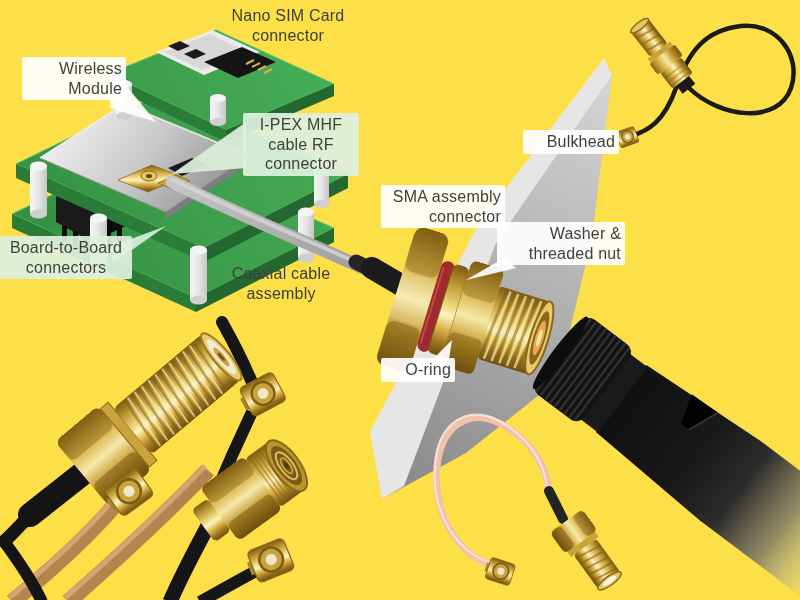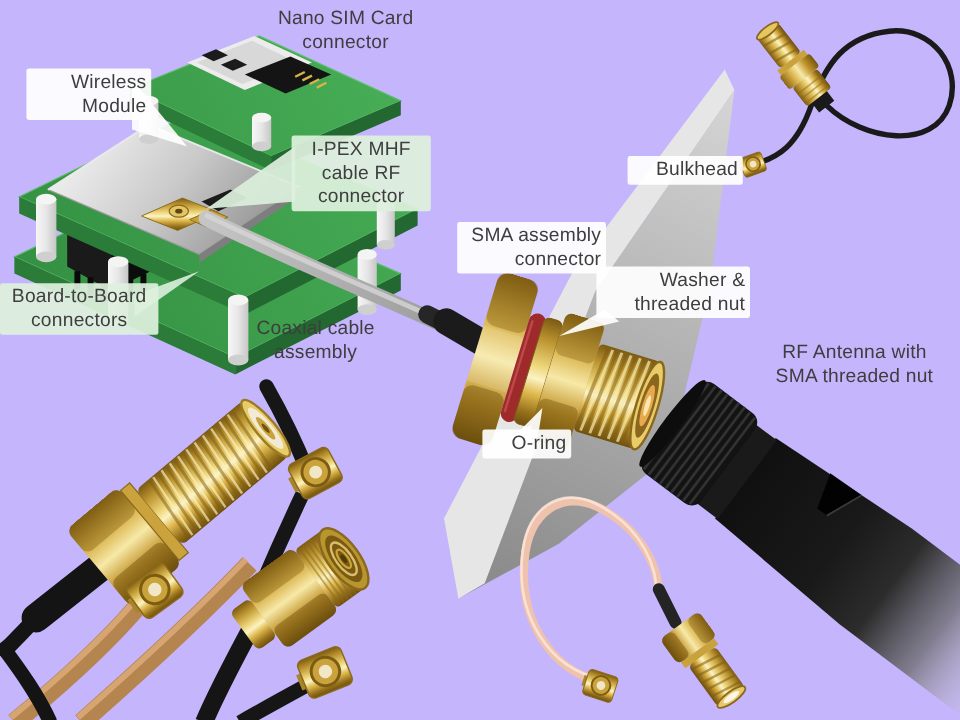--- a/index.html
+++ b/index.html
@@ -1,36 +1,36 @@
 <!DOCTYPE html>
 <html><head>
 <meta charset="utf-8">
 <style>
   html,body { margin:0; padding:0; background:#ffffff; }
   .stage {
     position:relative; width:800px; height:600px; overflow:hidden;
-    background:#c4b5fd; font-family:"Liberation Sans", sans-serif;
+    background:#fde047; font-family:"Liberation Sans", sans-serif;
   }
   .stage svg { position:absolute; left:0; top:0; }
   .lbl {
     position:absolute; font-size:16px; line-height:1.22; color:#3e3e3e;
     text-align:center; white-space:pre-line; letter-spacing:.2px;
     border-radius:2px; padding:2px 4px;
   }
   .lbl.boxed  { background:rgba(255,255,255,.93);text-align:right; }
   .lbl.greenboxed { background:rgba(222,240,221,.93); }
   #lbl-nano     { left:199px; top:4px;   width:170px; }
   #lbl-wireless { left:22px;  top:57px;  width:96px;  }
   #lbl-ipex     { left:243px; top:113px; width:108px; }
   #lbl-b2b      { left:0px;   top:236px; width:124px; }
-  #lbl-coax     { left:203px; top:262px; width:112px; }
+  #lbl-coax     { left:221px; top:262px; width:112px; }
   #lbl-sma      { left:381px; top:185px; width:116px; }
   #lbl-bulkhead { left:523px; top:130px; width:88px;  }
   #lbl-washer   { left:497px; top:222px; width:120px; }
-  #lbl-oring    { left:402px; top:358px; width:66px;  }
+  #lbl-oring    { left:381px; top:358px; width:66px;  }
   #lbl-antenna  { left:625px; top:282px; width:166px; }
 </style>
 </head>
 <body>
 
 <div class="stage">
 
 <svg width="800" height="600" viewBox="0 0 800 600">
   <defs>
     <linearGradient id="goldV" x1="0" y1="0" x2="0" y2="1">
@@ -381,16 +381,14 @@
 <div class="lbl greenboxed" id="lbl-b2b">Board-to-Board
 connectors</div>
 <div class="lbl" id="lbl-coax">Coaxial cable
 assembly</div>
 <div class="lbl boxed" id="lbl-sma">SMA assembly
 connector</div>
 <div class="lbl boxed" id="lbl-washer">Washer &amp;
 threaded nut</div>
 <div class="lbl boxed" id="lbl-bulkhead">Bulkhead</div>
 <div class="lbl boxed" id="lbl-oring">O-ring</div>
-<div class="lbl" id="lbl-antenna">RF Antenna with
-SMA threaded nut</div>
 
 </div>
 
 </body></html>

